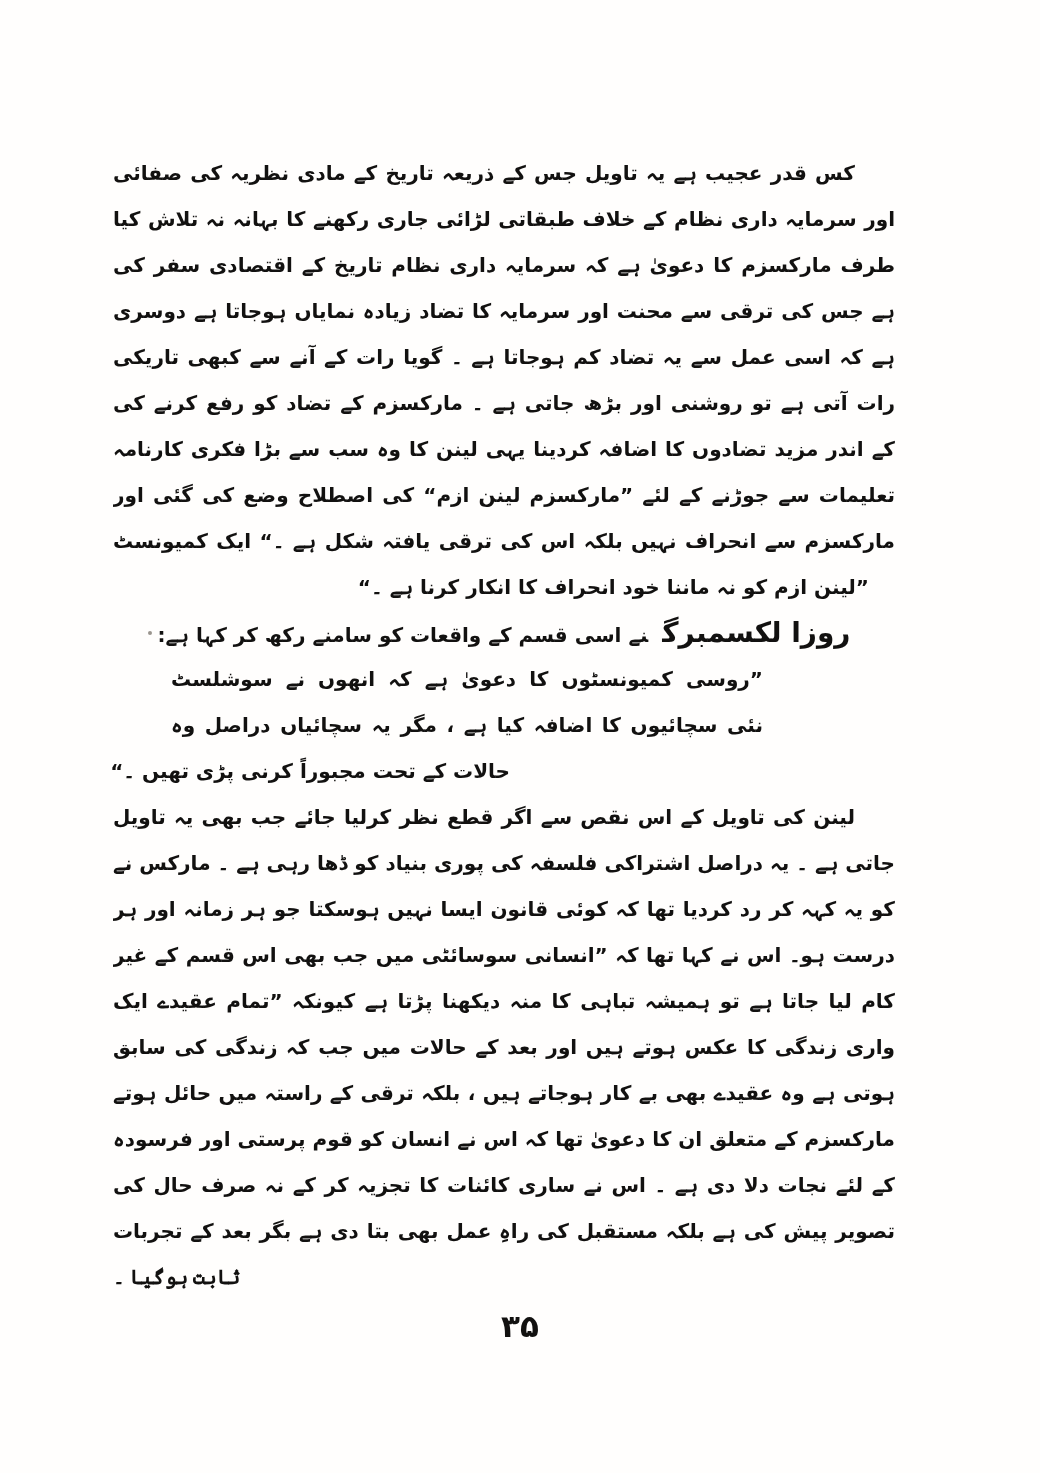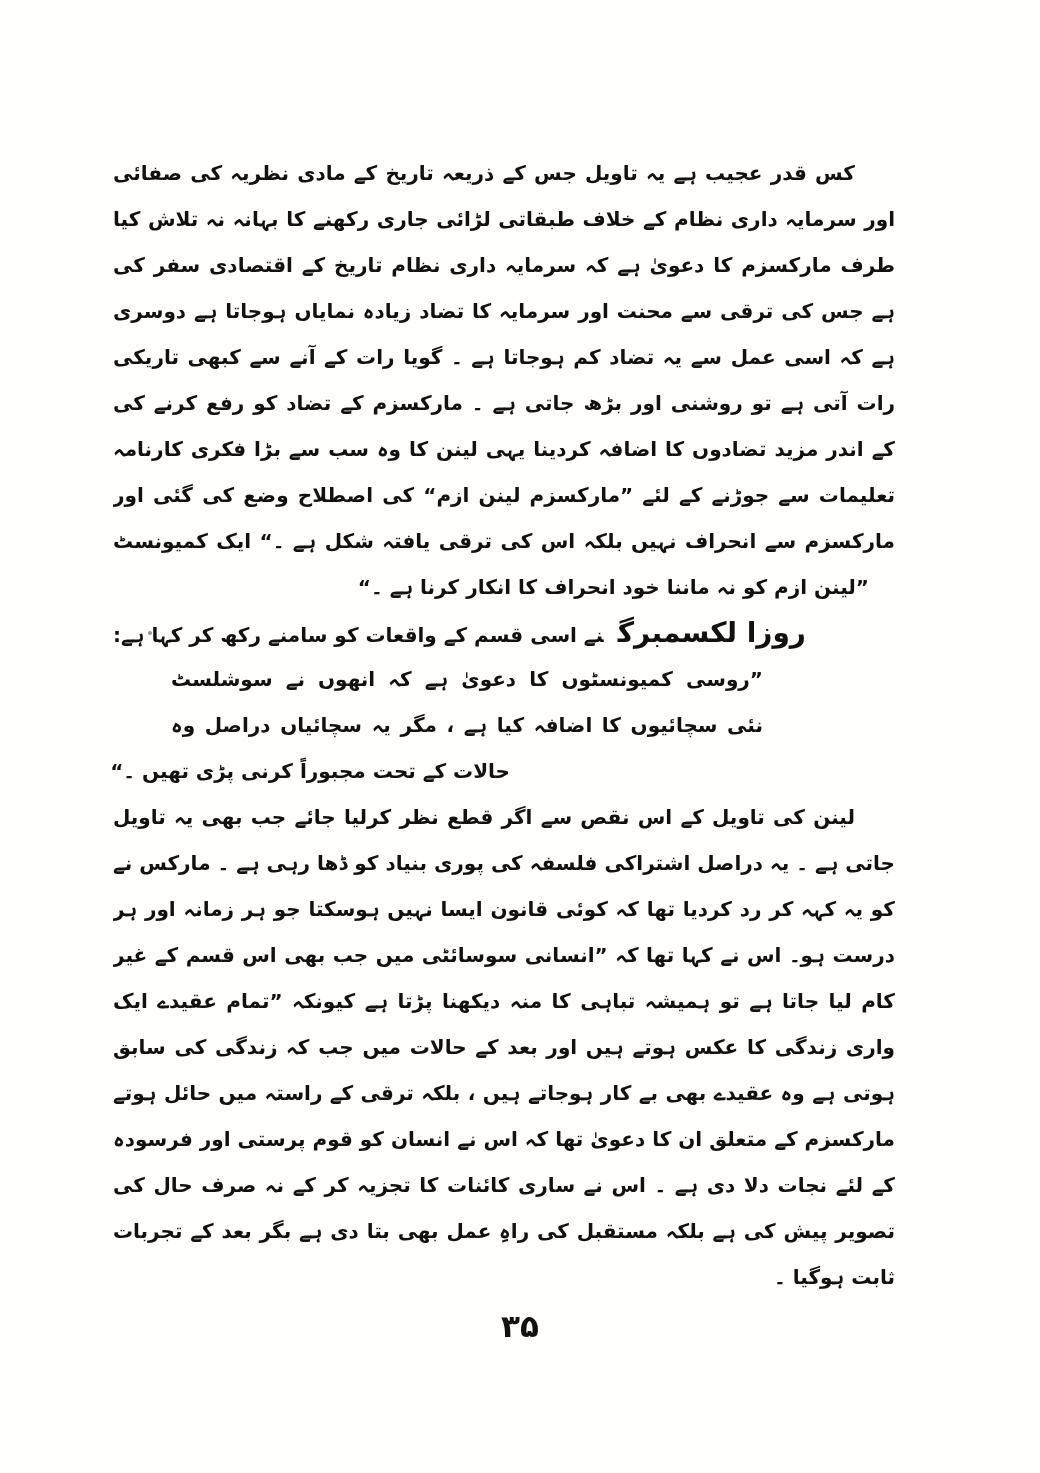--- a/index.html
+++ b/index.html
@@ -43,42 +43,42 @@
   }
   
   .ln.indent { text-indent: 40px; }
   
   .ln.quote-single {
     padding-right: 26px;
     white-space: nowrap;
     text-align: right;
   }
   
-  .ln.luxemburg { white-space: nowrap; text-align: left; }
+  .ln.luxemburg { white-space: nowrap; text-align: center; }
   .lux-name {
     font-size: 28px;
     letter-spacing: 0.5px;
   }
   .lux-rest { margin-right: 14px; }
   
   .ln.q2 {
     margin-right: 132px;
     margin-left: 58px;
     white-space: normal;
     text-align: justify;
     text-align-last: justify;
   }
   .ln.q2-last {
     margin-right: 385px;
     white-space: nowrap;
     text-align: right;
     overflow: visible;
   }
   
-  .ln.short-end { white-space: nowrap; text-align: right; }
+  .ln.short-end { white-space: nowrap; text-align: left; font-family: Liberation Serif, serif; }
   
   .page-number {
     position: absolute;
     top: 1308px;
     left: 0;
     width: 100%;
     text-align: center;
     direction: rtl;
     font-size: 31px;
     font-weight: bold;

